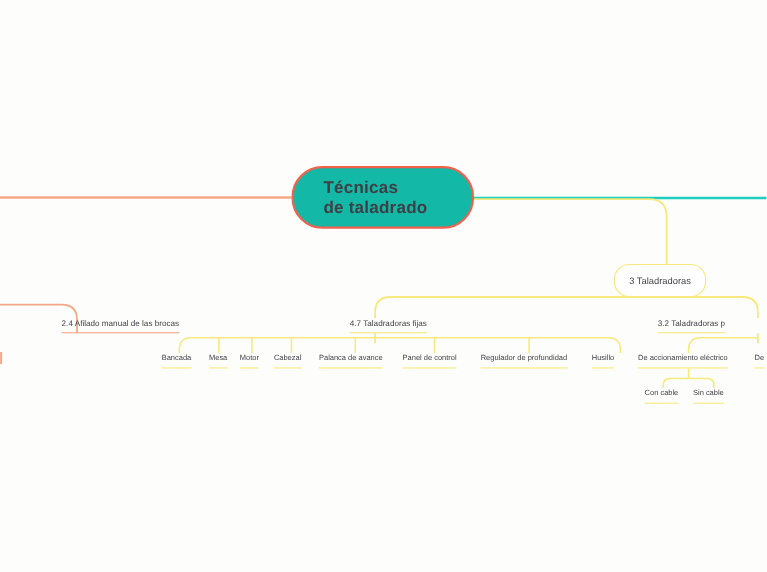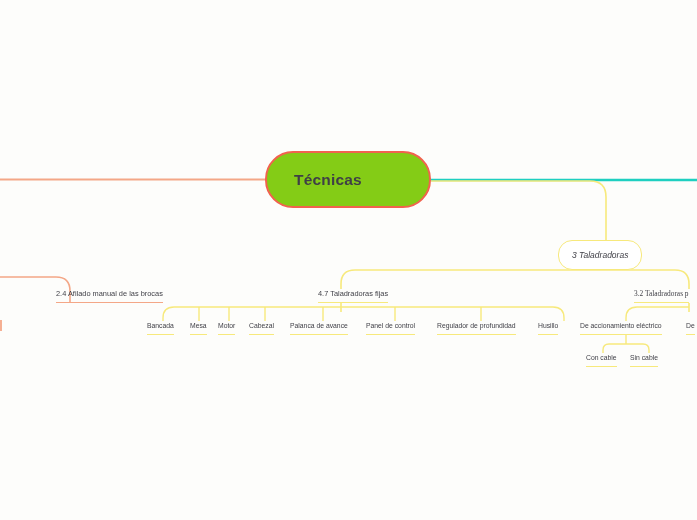--- a/index.html
+++ b/index.html
@@ -36,21 +36,21 @@
   }
 
   
   #root-node {
     left: 265px;
     top: 151px;
     width: 166px;
     height: 57px;
     border: 2.5px solid #F1624E;
     border-radius: 28px;
-    background: #84cc16;
+    background: #14b8a6;
     display: flex;
     flex-direction: column;
     justify-content: center;
     padding-left: 27px;
   }
   #root-node .root-line {
     font-size: 15.5px;
     font-weight: bold;
     color: #3f3f46;
     letter-spacing: 0.2px;
@@ -62,21 +62,20 @@
     border: 1.2px solid #F7E97C;
     border-radius: 14px;
     background: #ffffff;
     height: 22px;
     display: flex;
     align-items: center;
     justify-content: center;
     padding: 14px 13px;
     font-size: 8.5px;
     color: #3f3f46;
-    font-style: italic;
   }
   #node-taladradoras {
     left: 558px;
     top: 240px;
   }
 
   
   .uline {
     font-size: 7.4px;
     color: #3f3f46;
@@ -85,21 +84,21 @@
     line-height: 10px;
     height: 14px;
     display: flex;
     align-items: flex-start;
   }
   .uline.orange {
     border-bottom-color: #F4A787;
   }
 
   #node-31   { left: 318px; top: 289px; }
-  #node-32   { left: 634px; top: 289px; font-family: Liberation Serif, serif; }
+  #node-32   { left: 598px; top: 289px; }
   #node-24   { left: 12px;  top: 289px; margin-left: 44px; }
 
   .leaf { font-size: 6.8px; }
 
   #leaf-bancada   { left: 147px; top: 321px; }
   #leaf-mesa      { left: 190px; top: 321px; }
   #leaf-motor     { left: 218px; top: 321px; }
   #leaf-cabezal   { left: 249px; top: 321px; }
   #leaf-palanca   { left: 290px; top: 321px; }
   #leaf-panel     { left: 366px; top: 321px; }
@@ -147,20 +146,21 @@
     <path d="M 603 350 Q 603 344 609 344 L 643 344 Q 649 344 649 350 L 649 353" stroke="#F7E97C" stroke-width="1.4" fill="none"></path>
     <path d="M 603 350 L 603 353" stroke="#F7E97C" stroke-width="1.4" fill="none"></path>
 
     <path d="M 0 277 L 56 277 Q 70 277 70 291 L 70 303" stroke="#F4A787" stroke-width="1.6" fill="none"></path>
 
     <path d="M 1 320 L 1 331" stroke="#F4A787" stroke-width="1.8" fill="none"></path>
   </svg>
 
   <div class="node" id="root-node">
     <div class="root-line">Técnicas</div>
+    <div class="root-line">de taladrado</div>
   </div>
 
   <div class="node capsule" id="node-taladradoras">3 Taladradoras</div>
 
   <div class="node uline" id="node-31">4.7 Taladradoras fijas</div>
 
   <div class="node uline" id="node-32">3.2 Taladradoras p</div>
 
   <div class="node uline orange" id="node-24">2.4 Afilado manual de las brocas</div>
 

